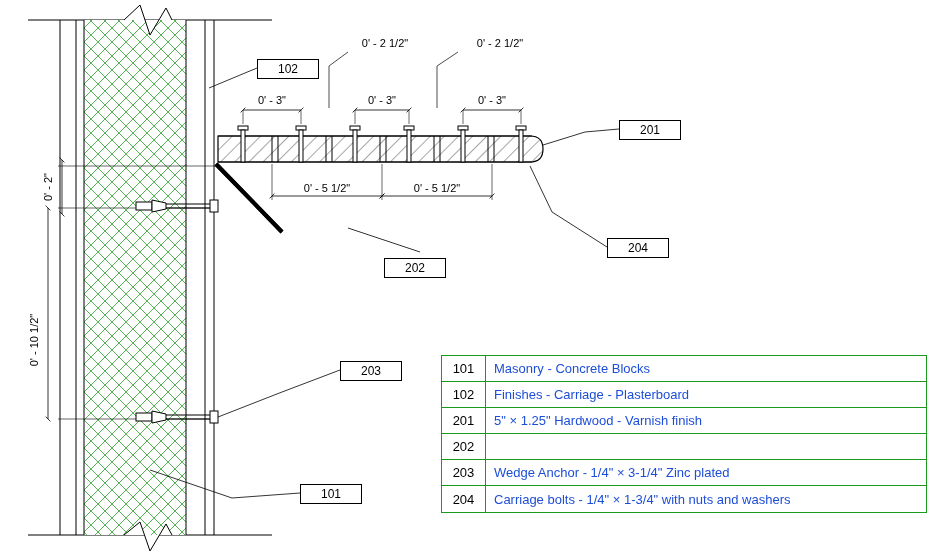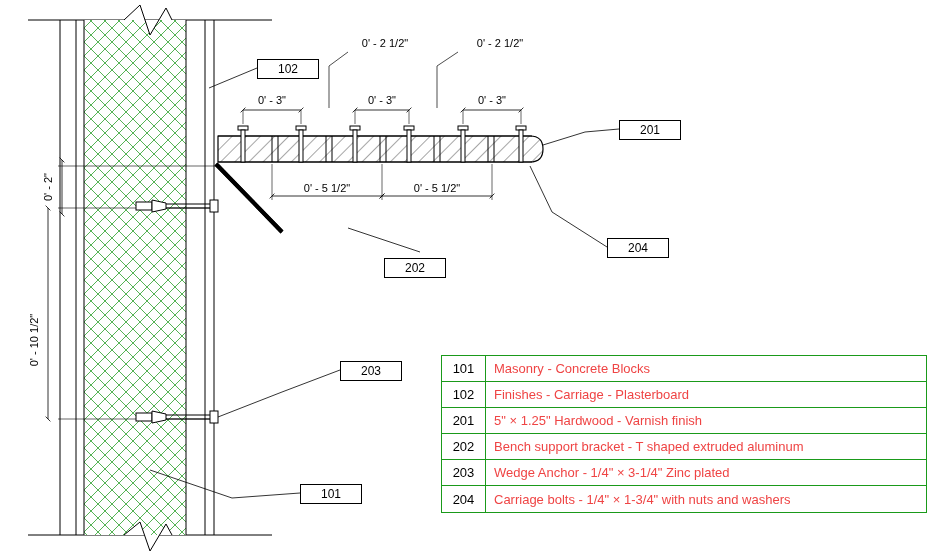--- a/index.html
+++ b/index.html
@@ -66,21 +66,21 @@
     font-size: 13px;
     color: #000000;
     display: flex;
     align-items: center;
     justify-content: center;
     box-sizing: border-box;
   }
   .legend-desc {
     flex: 1;
     font-size: 13px;
-    color: #ef4444;
+    color: #1d4ed8;
     display: flex;
     align-items: center;
     padding-left: 8px;
     box-sizing: border-box;
   }
 </style>
 </head>
 <body>
 
 <div id="sheet">
@@ -282,21 +282,20 @@
     <div class="legend-row">
       <div class="legend-code">102</div>
       <div class="legend-desc">Finishes - Carriage - Plasterboard</div>
     </div>
     <div class="legend-row">
       <div class="legend-code">201</div>
       <div class="legend-desc">5" × 1.25" Hardwood - Varnish finish</div>
     </div>
     <div class="legend-row">
       <div class="legend-code">202</div>
-      <div class="legend-desc">Bench support bracket - T shaped extruded aluminum</div>
     </div>
     <div class="legend-row">
       <div class="legend-code">203</div>
       <div class="legend-desc">Wedge Anchor - 1/4" × 3-1/4" Zinc plated</div>
     </div>
     <div class="legend-row">
       <div class="legend-code">204</div>
       <div class="legend-desc">Carriage bolts - 1/4" × 1-3/4" with nuts and washers</div>
     </div>
   </div>

